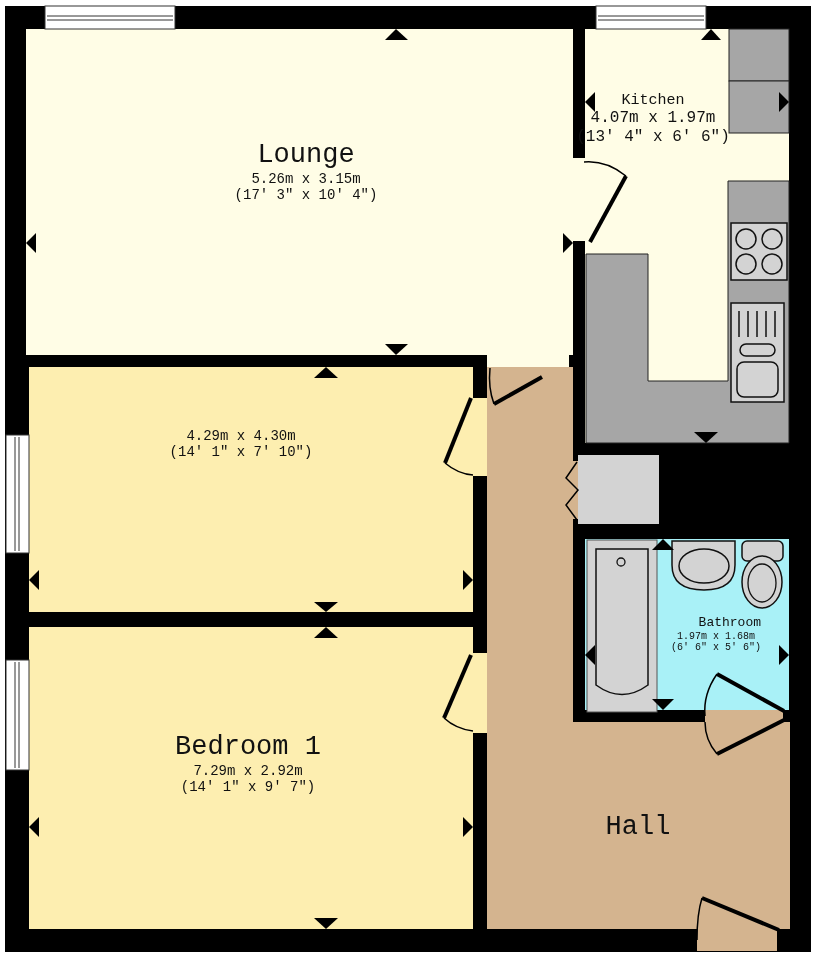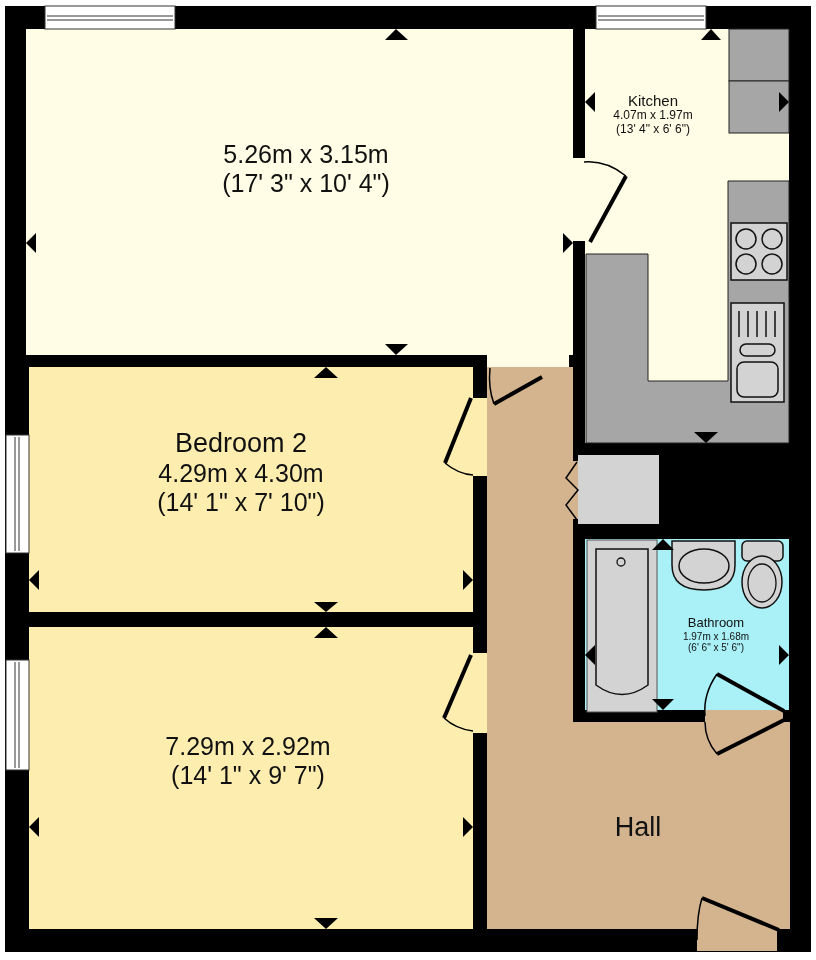--- a/index.html
+++ b/index.html
@@ -1,25 +1,25 @@
 <!DOCTYPE html>
 <html><head>
 <meta charset="utf-8">
 <style>
   html, body { margin:0; padding:0; background:#ffffff; }
   body { width:816px; height:960px; position:relative; overflow:hidden; font-family:"Liberation Sans", sans-serif; }
   #plan { position:absolute; left:0; top:0; }
-  .label { position:absolute; text-align:center; color:#111; font-family:Liberation Sans, sans-serif; line-height:1.15; transform:translateX(-50%); white-space:nowrap; }
+  .label { position:absolute; text-align:center; color:#111; font-family:Liberation Mono, monospace; line-height:1.15; transform:translateX(-50%); white-space:nowrap; }
   .label .name { display:block; }
   .label .dim { display:block; }
   .lg .name { font-size:27px; }
-  .lg .dim { font-size:25px; }
+  .lg .dim { font-size:14px; }
   .sm .name { font-size:15px; }
-  .sm .dim { font-size:12px; }
-  .xs .name { font-size:13px; }
+  .sm .dim { font-size:16px; }
+  .xs .name { font-size:13px;text-align:right; }
   .xs .dim { font-size:10px; }
 </style>
 </head>
 <body>
 
 <svg id="plan" width="816" height="960" viewBox="0 0 816 960" xmlns="http://www.w3.org/2000/svg">
 
   <rect x="5" y="6" width="806" height="946" fill="#000"></rect>
 
   <rect x="26" y="29" width="547" height="326" fill="#fffde6"></rect>
@@ -160,37 +160,38 @@
     <polygon points="463,817 463,837 473,827"></polygon>
 
     <polygon points="652,550 674,550 663,539"></polygon>
     <polygon points="652,699 674,699 663,710"></polygon>
     <polygon points="595,645 595,665 585,655"></polygon>
     <polygon points="779,645 779,665 789,655"></polygon>
   </g>
 </svg>
 
 <div class="label lg" style="left:306px; top:140px;">
+  <span class="name">Lounge</span>
   <span class="dim">5.26m x 3.15m</span>
   <span class="dim">(17' 3" x 10' 4")</span>
 </div>
 
 <div class="label sm" style="left:653px; top:92px;">
   <span class="name">Kitchen</span>
   <span class="dim">4.07m x 1.97m</span>
   <span class="dim">(13' 4" x 6' 6")</span>
 </div>
 
 <div class="label lg" style="left:241px; top:428px;">
-  <span class="name">Bedroom 2</span>
   <span class="dim">4.29m x 4.30m</span>
   <span class="dim">(14' 1" x 7' 10")</span>
 </div>
 
 <div class="label lg" style="left:248px; top:732px;">
+  <span class="name">Bedroom 1</span>
   <span class="dim">7.29m x 2.92m</span>
   <span class="dim">(14' 1" x 9' 7")</span>
 </div>
 
 <div class="label xs" style="left:716px; top:616px;">
   <span class="name">Bathroom</span>
   <span class="dim">1.97m x 1.68m</span>
   <span class="dim">(6' 6" x 5' 6")</span>
 </div>
 

